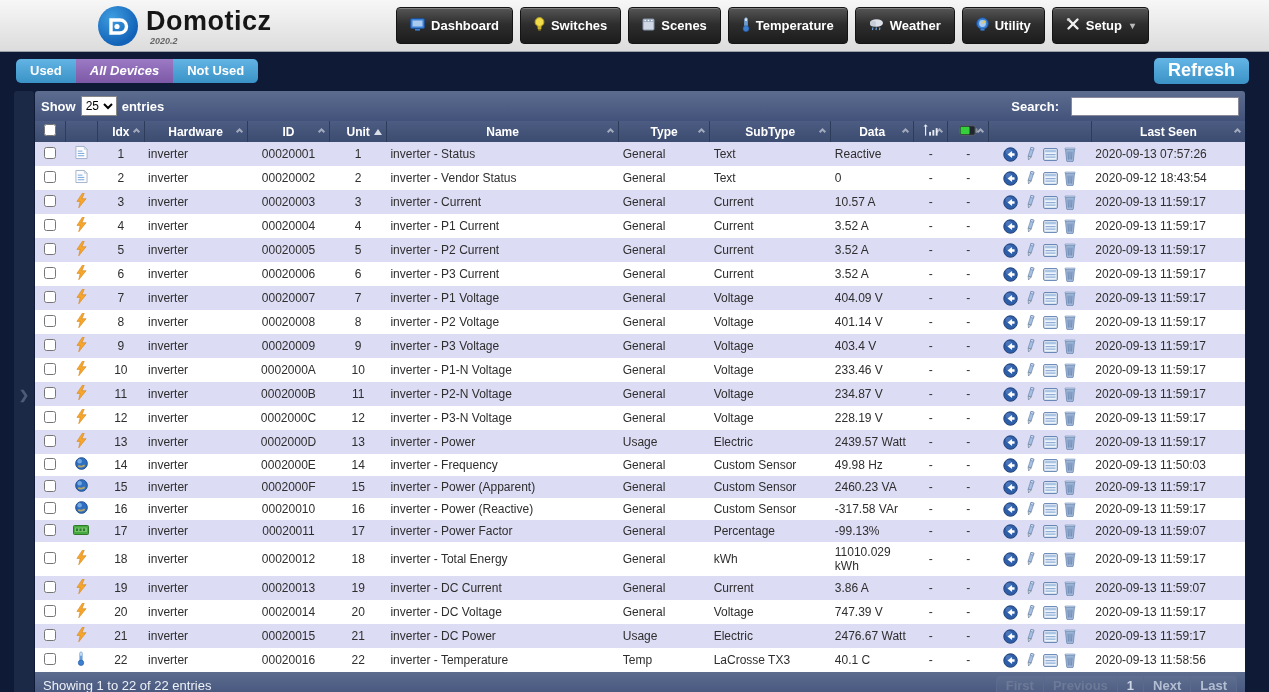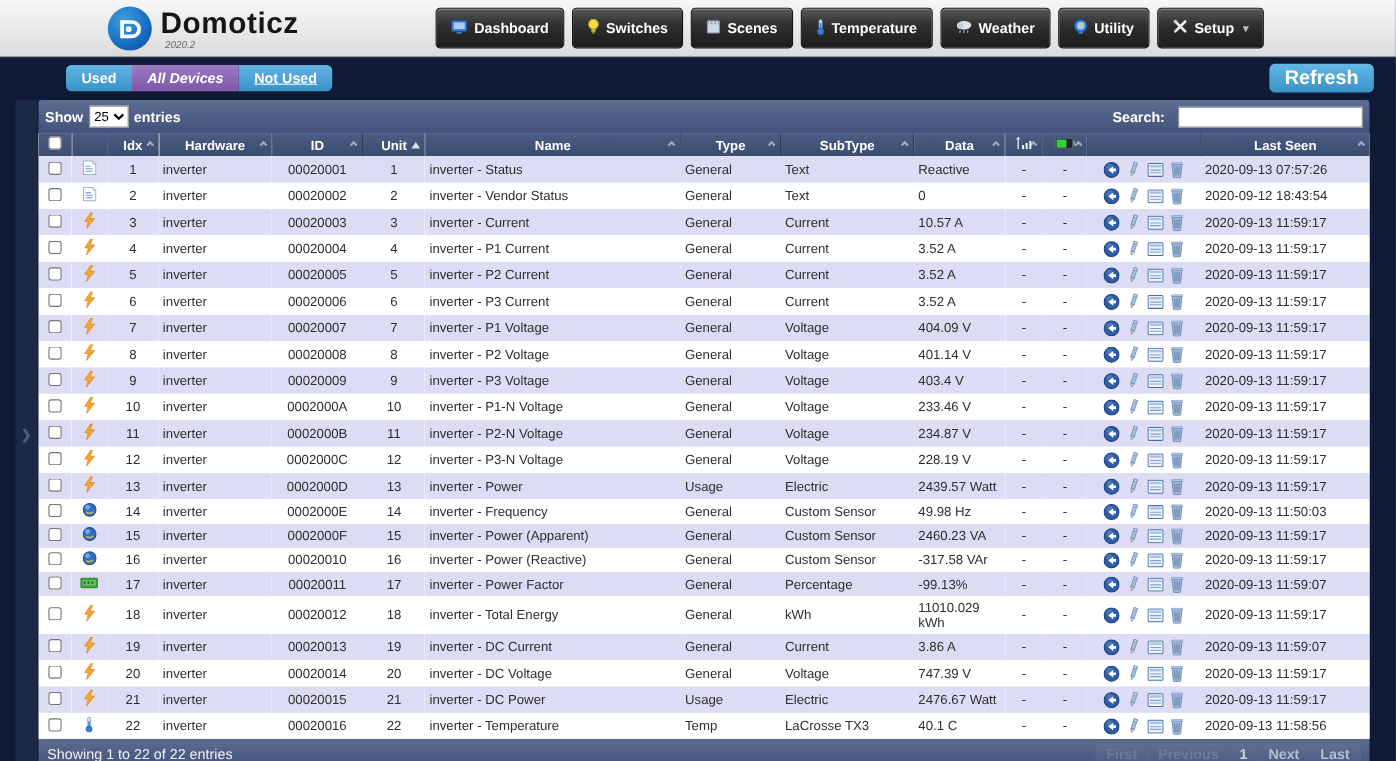--- a/index.html
+++ b/index.html
@@ -9,36 +9,36 @@
   
   .topbar { height:52px; background:linear-gradient(#f7f7f7,#dcdcdc); border-bottom:1px solid #9aa0a8;
             display:flex; align-items:center; }
   .logo { display:flex; align-items:flex-start; margin-left:98px; }
   .logo-ball { width:40px; height:40px; border-radius:50%;
                background:radial-gradient(circle at 35% 30%, #3f9de0, #1263b8 70%);
                display:flex; align-items:center; justify-content:center; margin-right:8px; }
   .logo-ball svg { display:block; }
   .logo-textwrap { display:flex; flex-direction:column; }
   .logo-text { font-size:27px; font-weight:bold; color:#161616; letter-spacing:.5px; line-height:30px; }
-  .logo-version { font-size:9px; font-weight:normal; font-style:italic; color:#666; margin-left:4px; }
+  .logo-version { font-size:9px; font-weight:bold; font-style:italic; color:#666; margin-left:4px; }
   .nav { margin-left:auto; margin-right:120px; display:flex; gap:7px; }
   .nav-btn { height:37px; padding:0 13px; border:1px solid #141414; border-radius:4px;
              background:linear-gradient(#565656,#2e2e2e 45%,#1c1c1c);
              color:#fff; font-weight:bold; font-size:13px; display:flex; align-items:center; gap:6px;
              box-shadow:inset 0 1px 0 rgba(255,255,255,.25); cursor:pointer; }
   .nav-caret { color:#b9b9b9; font-size:10px; margin-left:2px; }
 
   
   .filterbar { height:37px; display:flex; align-items:center; padding:0 20px 0 16px; }
   .seg { display:flex; }
   .seg-btn { height:24px; padding:0 14px; color:#fff; font-weight:bold; font-size:13px;
              display:flex; align-items:center; border:0; cursor:pointer;
              background:linear-gradient(#62b4e4,#3a92c6); }
-  .seg-btn.first { border-radius:5px 0 0 5px;margin-left:44px; }
-  .seg-btn.last  { border-radius:0 5px 5px 0;text-decoration:underline; }
+  .seg-btn.first { border-radius:5px 0 0 5px; }
+  .seg-btn.last  { border-radius:0 5px 5px 0; }
   .seg-btn.active { background:linear-gradient(#9d7ac4,#7c58a6);font-style:italic; }
   .refresh-btn { margin-left:auto; height:26px; padding:0 14px; border:0; border-radius:5px;
                  background:linear-gradient(#64b6e6,#3a92c6); color:#fff; font-weight:bold;
                  font-size:18px; cursor:pointer; }
 
   
   .main { display:flex; align-items:stretch; padding:2px 24px 0 14px; }
   .collapse-strip { width:20px; background:#1c2946; border-radius:3px; margin-right:1px;
                     display:flex; align-items:center; justify-content:center; cursor:pointer; }
   .collapse-arrow { color:#4d5a78; font-size:12px; font-weight:bold; }

